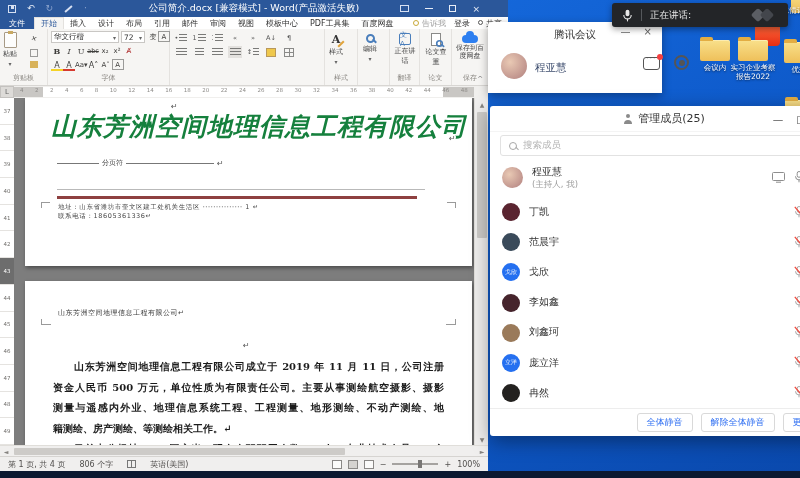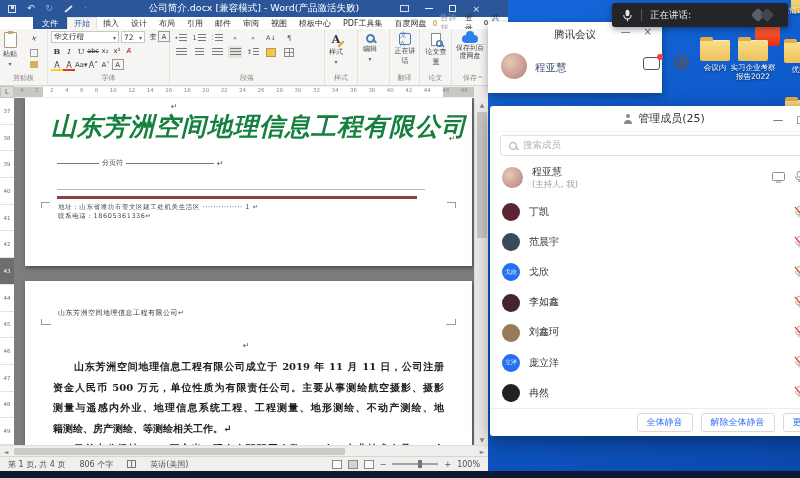--- a/index.html
+++ b/index.html
@@ -29,21 +29,21 @@
 .floppy::after{content:"";position:absolute;top:0;left:2px;width:3px;height:3px;background:#d7e0f2;}
 .qt{font-size:9px;color:#e8edf7;line-height:1;}
 .qt.dim{color:#8ba3cd;}
 .pen{width:9px;height:2px;background:#d7e0f2;transform:rotate(-40deg);}
 .wtitle-text{position:absolute;left:0;right:0;text-align:center;font-size:9.5px;color:#fff;pointer-events:none;}
 .wbtns{position:absolute;right:28px;top:0;height:17px;display:flex;align-items:center;gap:16px;font-size:9px;color:#e8edf7;}
 .ribopt{width:9px;height:7px;border:1px solid #d7e0f2;}
 .wmax{width:7px;height:7px;border:1px solid #e8edf7;}
 .wmin{width:8px;height:1px;background:#e8edf7;}
 
-.wtabs{position:absolute;left:0;top:17px;width:508px;height:12px;background:#fff;display:flex;align-items:stretch;font-size:8px;color:#333;padding-left:33px;}
+.wtabs{position:absolute;left:0;top:17px;width:508px;height:12px;background:#fff;display:flex;align-items:stretch;font-size:8px;color:#333;}
 .wtab{display:flex;align-items:center;padding:0 6px;white-space:nowrap;}
 .wtab.file{background:#2b579a;color:#fff;padding:0 9px;}
 .wtab.active{color:#2b579a;background:#f6f5f3;border:1px solid #e3e1de;border-bottom:none;}
 .wtabs-right{margin-left:auto;display:flex;align-items:center;gap:8px;padding-right:6px;}
 .tellme{display:flex;align-items:center;gap:3px;color:#a0a0a0;}
 .bulb{width:6px;height:6px;border:1px solid #c8a93a;border-radius:50%;}
 .sharep{width:5px;height:5px;border:1px solid #555;border-radius:50%;position:relative;top:-1px;}
 .titem{display:flex;align-items:center;gap:3px;color:#333;}
 
 .wribbon{position:absolute;left:0;top:29px;width:488px;height:57px;background:#f6f5f3;border-bottom:1px solid #d8d6d3;}
@@ -360,21 +360,20 @@
             <span class="bars"></span>
           </span>
         <span class="pic">↕<span class="bars" style="width:6px;"></span></span>
         <span class="pic">
             <span class="shade"></span>
           </span>
         <span class="pic">
             <span class="gridic"></span>
           </span>
       </div>
-      <div class="glabel">段落</div>
     </div>
 
     <div class="rgroup" style="left:325px;width:33px;">
       <div class="bigbtn" style="position:absolute;left:4px;top:4px;">
         <span class="penA">A</span>
         <span>样式</span>
           <span class="caret">▾</span>
       </div>
       <div class="glabel">样式</div>
     </div>

